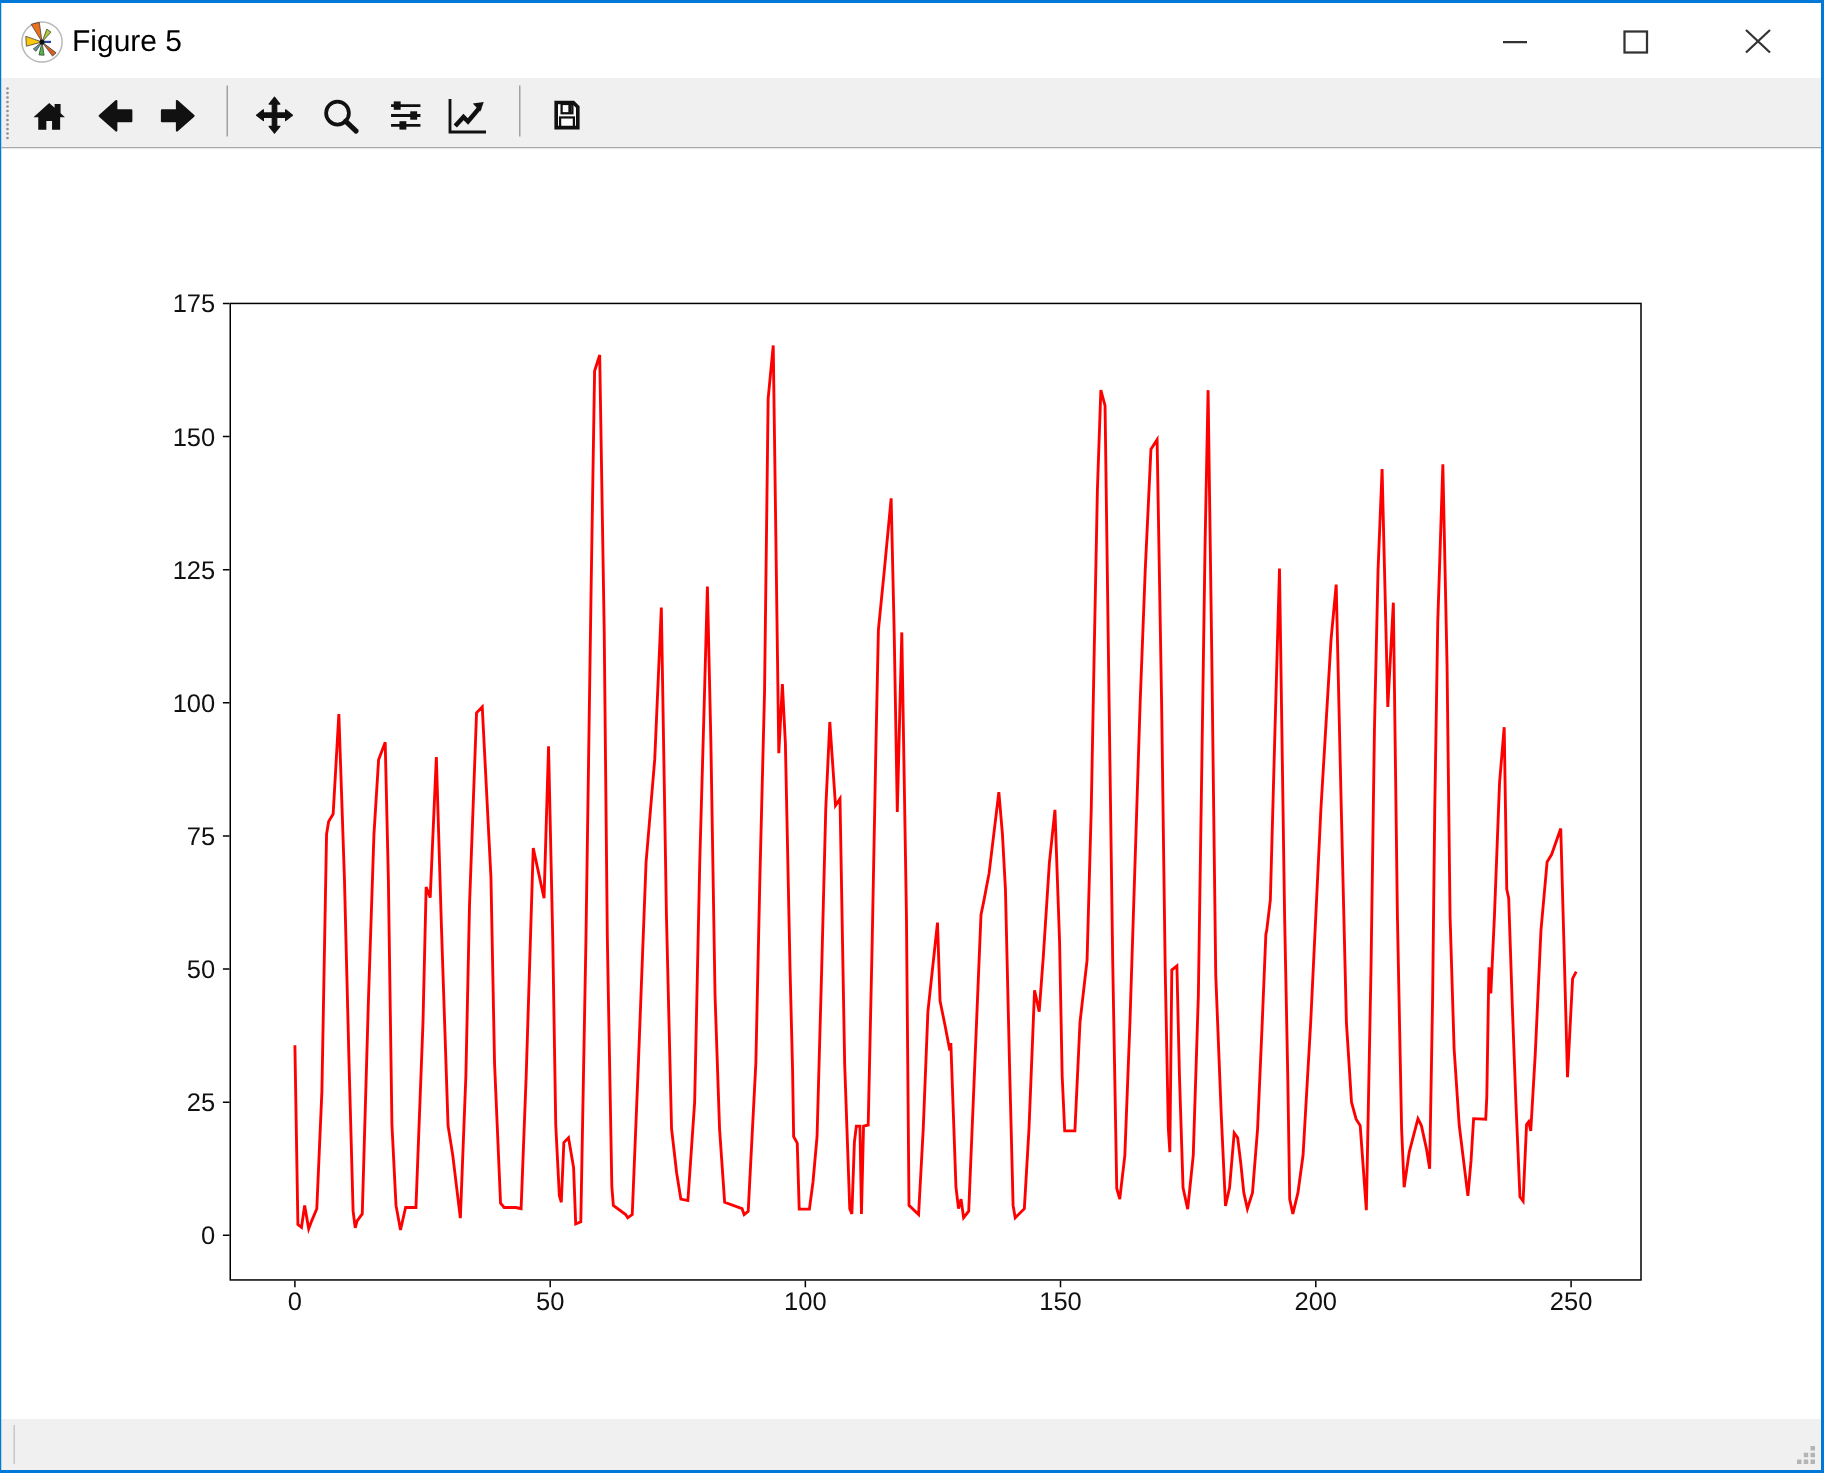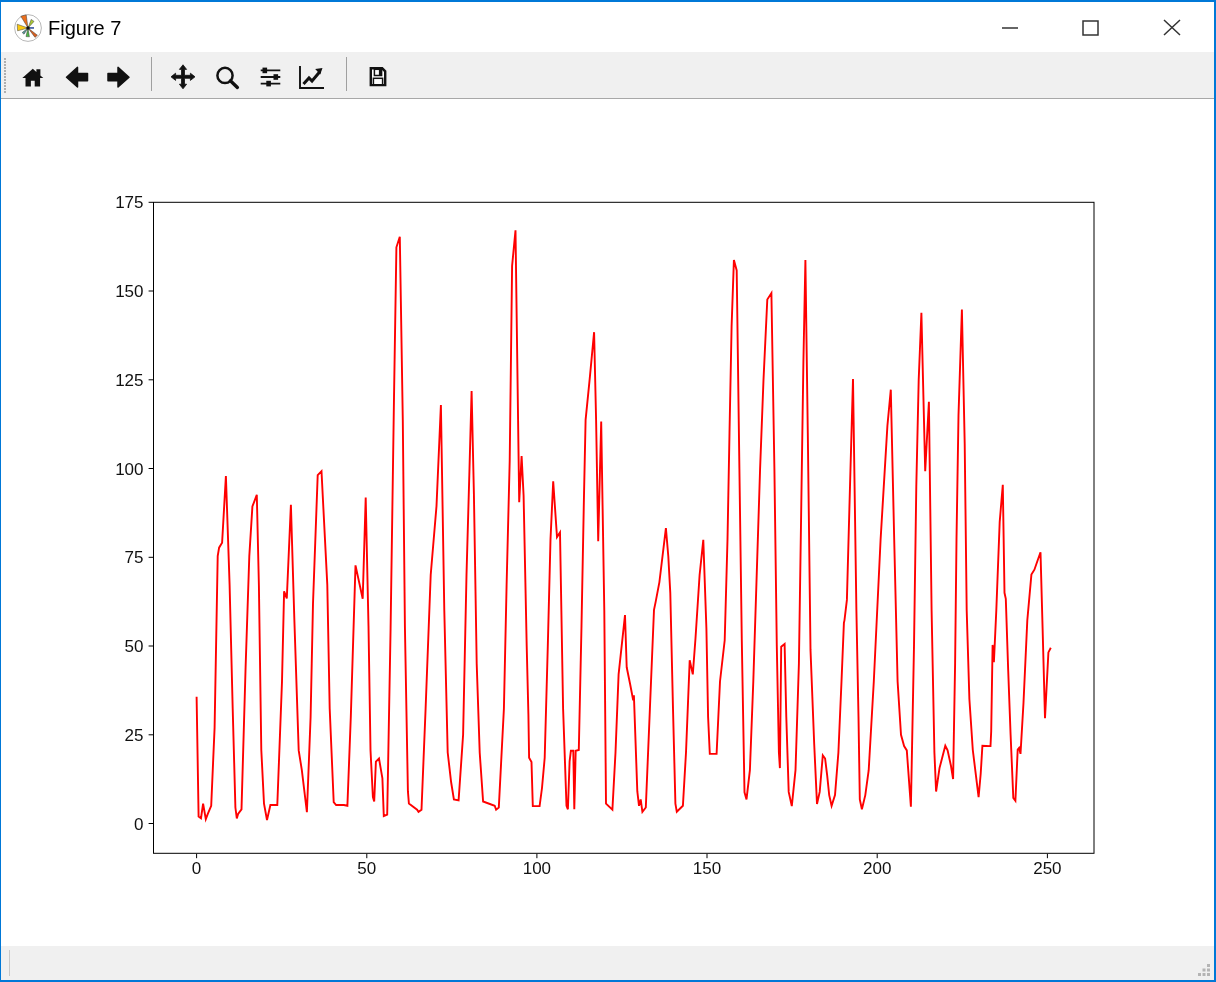--- a/index.html
+++ b/index.html
@@ -28,21 +28,21 @@
       <path d="M15,15 L7.8,3.2 L13.2,1.9 Z" fill="#ec6f1c"></path>
       <path d="M15,15 L4.2,11.2 L4.6,17.8 Z" fill="#fac80f"></path>
       <path d="M15,15 L18.2,6.4 L21,8.4 Z" fill="#abc837"></path>
       <path d="M15,15 L22,24.4 L24.4,22.2 Z" fill="#d95f1e"></path>
       <path d="M15,15 L13,23.6 L16.4,23.8 Z" fill="#4cb944"></path>
       <path d="M15,15 L9.2,19.6 L11,21.2 Z" fill="#5b9a9a"></path>
     </g>
     <rect x="15.5" y="14.2" width="5.5" height="1.5" fill="#27489c"></rect>
     <circle cx="15" cy="15" r="1.7" fill="#111111"></circle>
   </svg>
-  <span id="title">Figure 7</span>
+  <span id="title">Figure 5</span>
   <svg width="220" height="40" style="position:absolute;right:10px;top:5px" viewBox="0 0 220 40">
     <path d="M18,21 L34,21" stroke="#333" stroke-width="1.5"></path>
     <rect x="99" y="14" width="15" height="14" fill="none" stroke="#333" stroke-width="1.5"></rect>
     <path d="M180,13 L196,28 M196,13 L180,28" stroke="#333" stroke-width="1.5"></path>
   </svg>
 </div>
 <div id="toolbar">
   <svg width="1213" height="46" viewBox="0 0 1213 46">
 
     <g fill="#909090">

